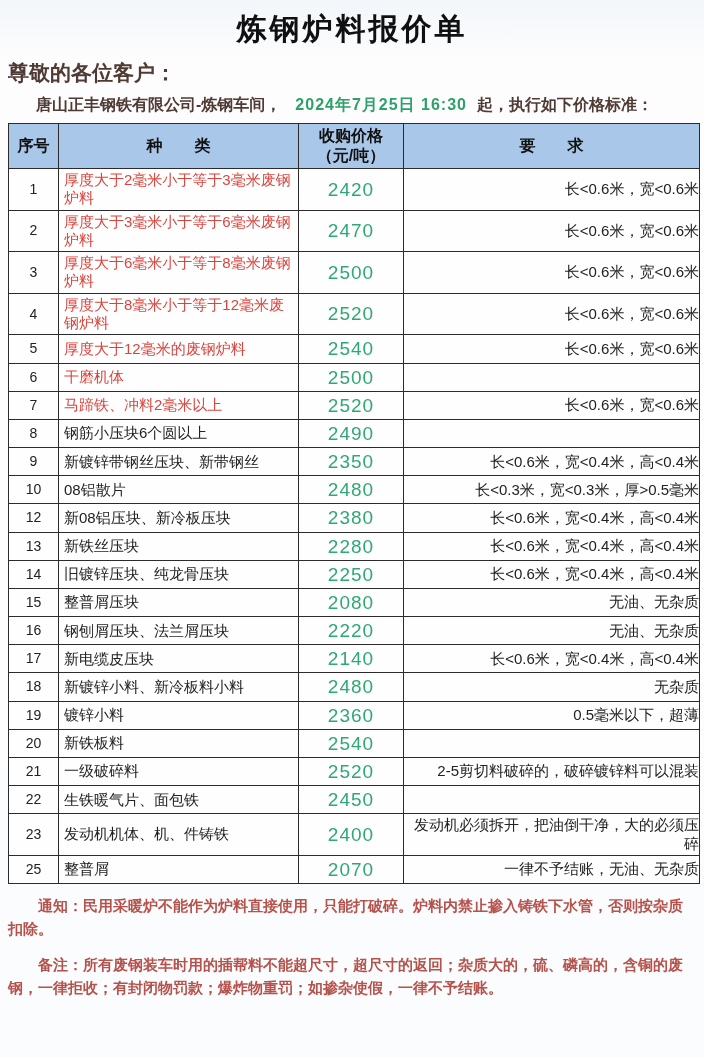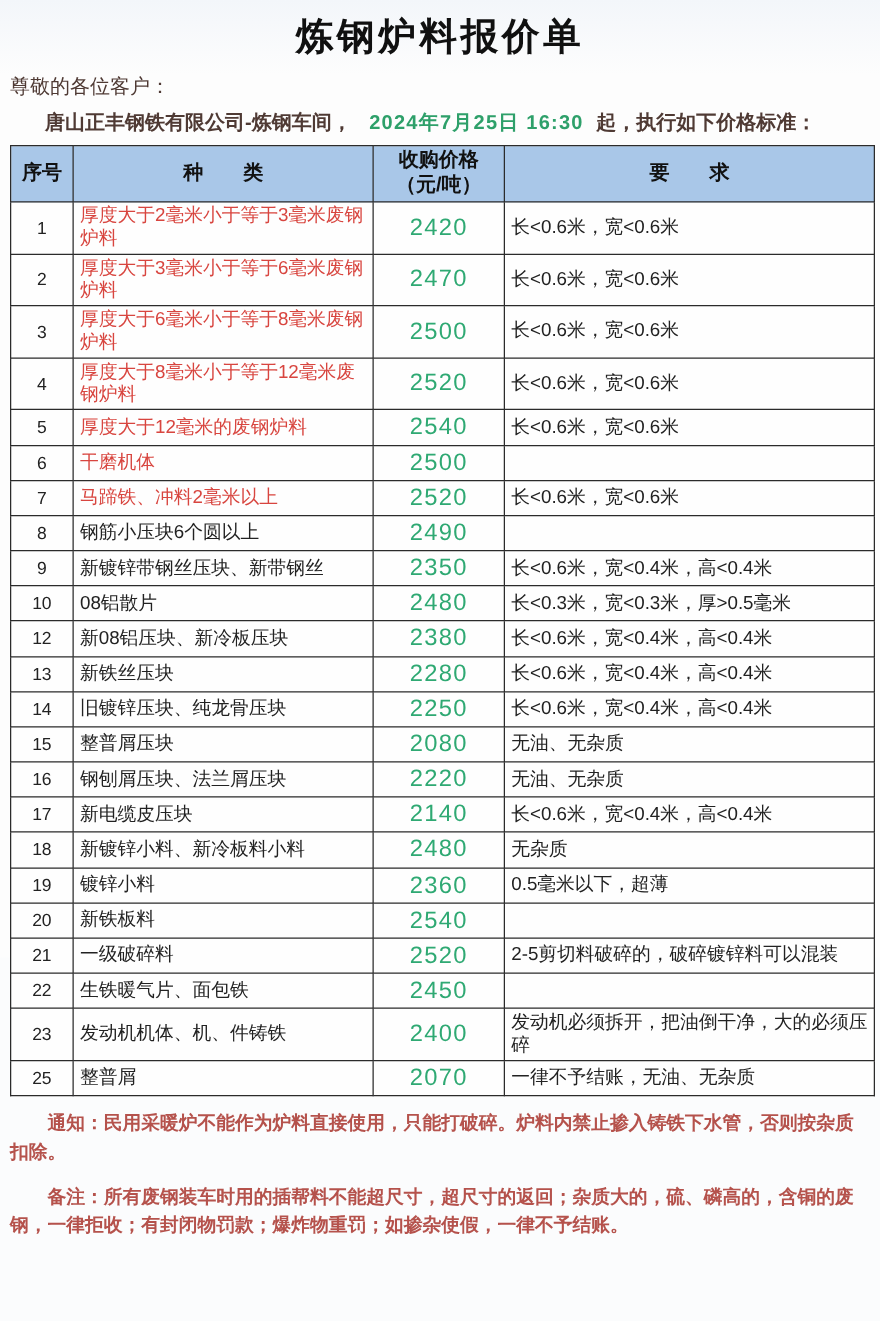--- a/index.html
+++ b/index.html
@@ -23,21 +23,21 @@
   .page{width:704px;height:766px;position:relative;background:linear-gradient(#f3f6fa,#fdfdfd 60px);}
   .title{
     text-align:center;
     font-size:30px;
     font-weight:bold;
     letter-spacing:3px;
     padding-top:9px;
     color:#101010;
   }
   .greeting{
-    font-size:16px;font-weight:normal;color:var(--heading-dark);
+    font-size:21px;font-weight:bold;color:var(--heading-dark);
     margin:9px 0 0 8px;
   }
   .company-line{
     font-size:16px;font-weight:bold;color:var(--heading-dark);
     margin:8px 0 7px 36px;
   }
   .company-line .date{
     color:var(--date-green);
     margin-left:14px;margin-right:10px;
     letter-spacing:1px;
@@ -69,21 +69,21 @@
   td.c-no{text-align:center;font-size:14px;color:#222;}
   td.c-kind{text-align:left;color:#222;}
   td.c-kind.red{color:var(--item-red);}
   td.c-price{
     text-align:center;
     color:var(--price-green);
     font-weight:normal;
     font-size:19px;
     letter-spacing:1px;
   }
-  td.c-req{text-align:left;color:#222;padding-right:0;}
+  td.c-req{text-align:right;color:#222;padding-right:0;}
   .notes{margin:10px 8px 0 8px;}
   .note{
     color:var(--note-red);
     font-size:15px;
     font-weight:bold;
     line-height:1.55;
     text-indent:2em;
     margin:4px 0 12px 0;
   }
 </style>

